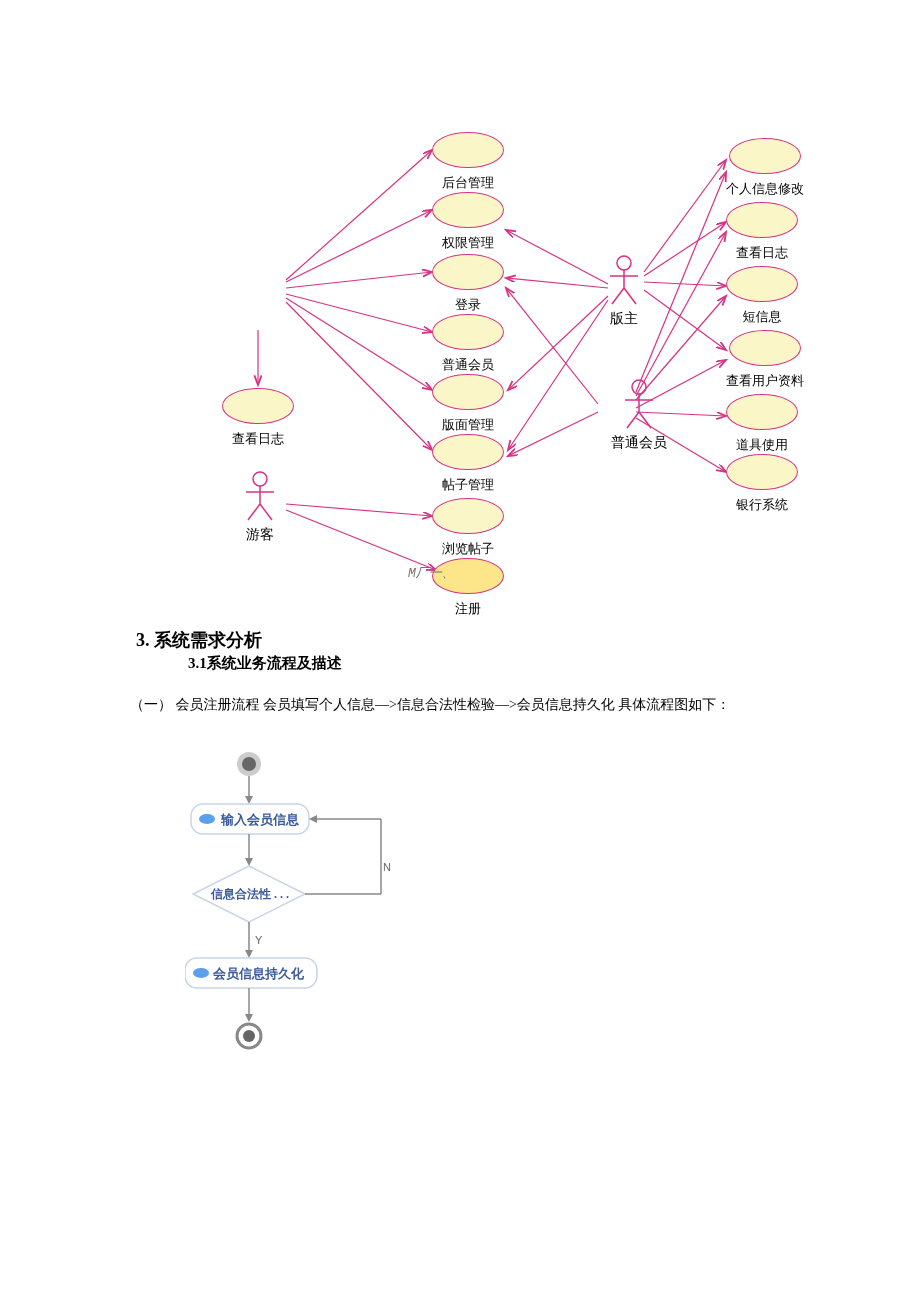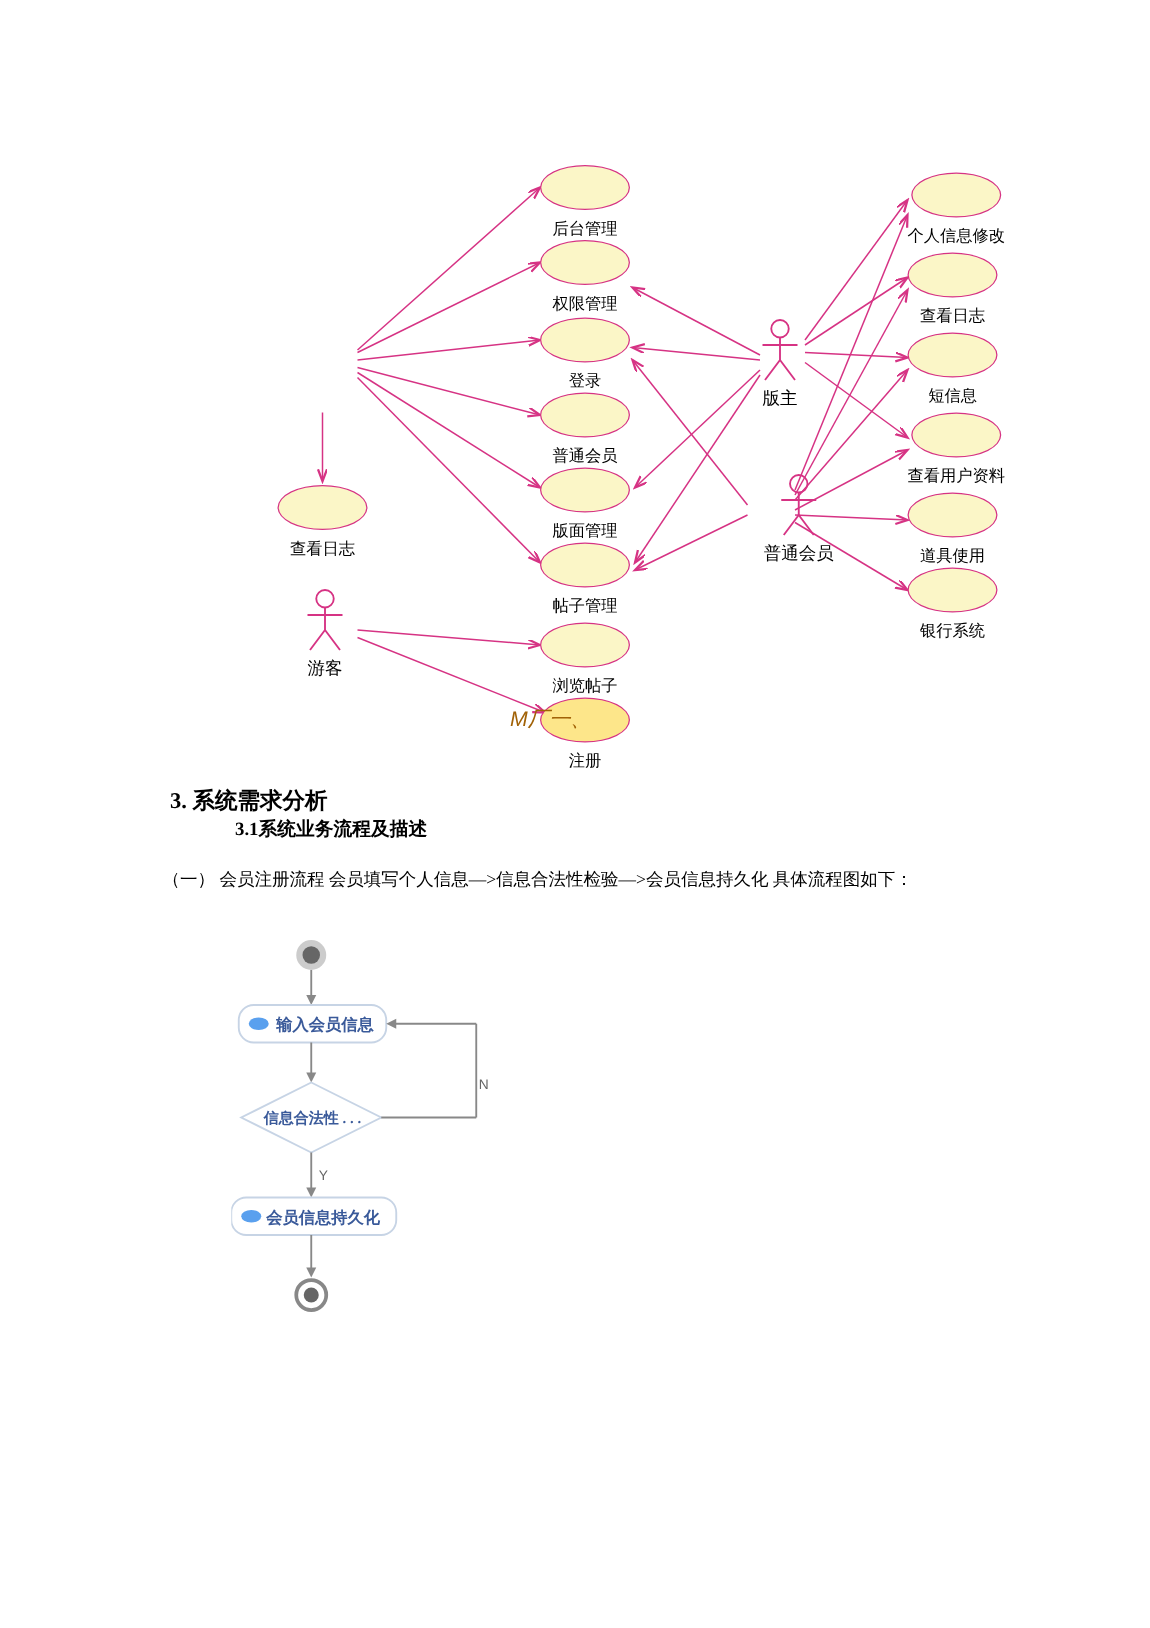--- a/index.html
+++ b/index.html
@@ -48,21 +48,21 @@
     fill: #fff; stroke: #c7d4e5; stroke-width: 1.5; rx: 12; ry: 12;
   }
   .fc-badge { fill: #5aa0ee; }
   .fc-text { font-size: 13px; font-family: "SimSun","宋体",serif; fill: #3a5a9a; font-weight: bold; }
   .fc-decision { fill: #fff; stroke: #c7d4e5; stroke-width: 1.5; }
   .fc-dec-text { font-size: 12px; font-family: "SimSun","宋体",serif; fill: #3a5a9a; font-weight: bold; }
   .fc-label { font-size: 11px; fill: #666; font-family: sans-serif; }
   .fc-end-ring { fill: none; stroke: #888; stroke-width: 3; }
   .fc-end-dot { fill: #666; }
 
-  .scribble { position: absolute; color: #a16207; font-style: italic; font-family: Liberation Sans, sans-serif; font-size: 17px; }
+  .scribble { position: absolute; color: #737373; font-style: italic; font-family: Liberation Mono, monospace; font-size: 13px; }
 </style>
 </head>
 <body>
 
 <div class="page">
 
   <div class="usecase-area">
 
     <svg class="connectors" viewBox="0 0 920 620">
       <defs>

